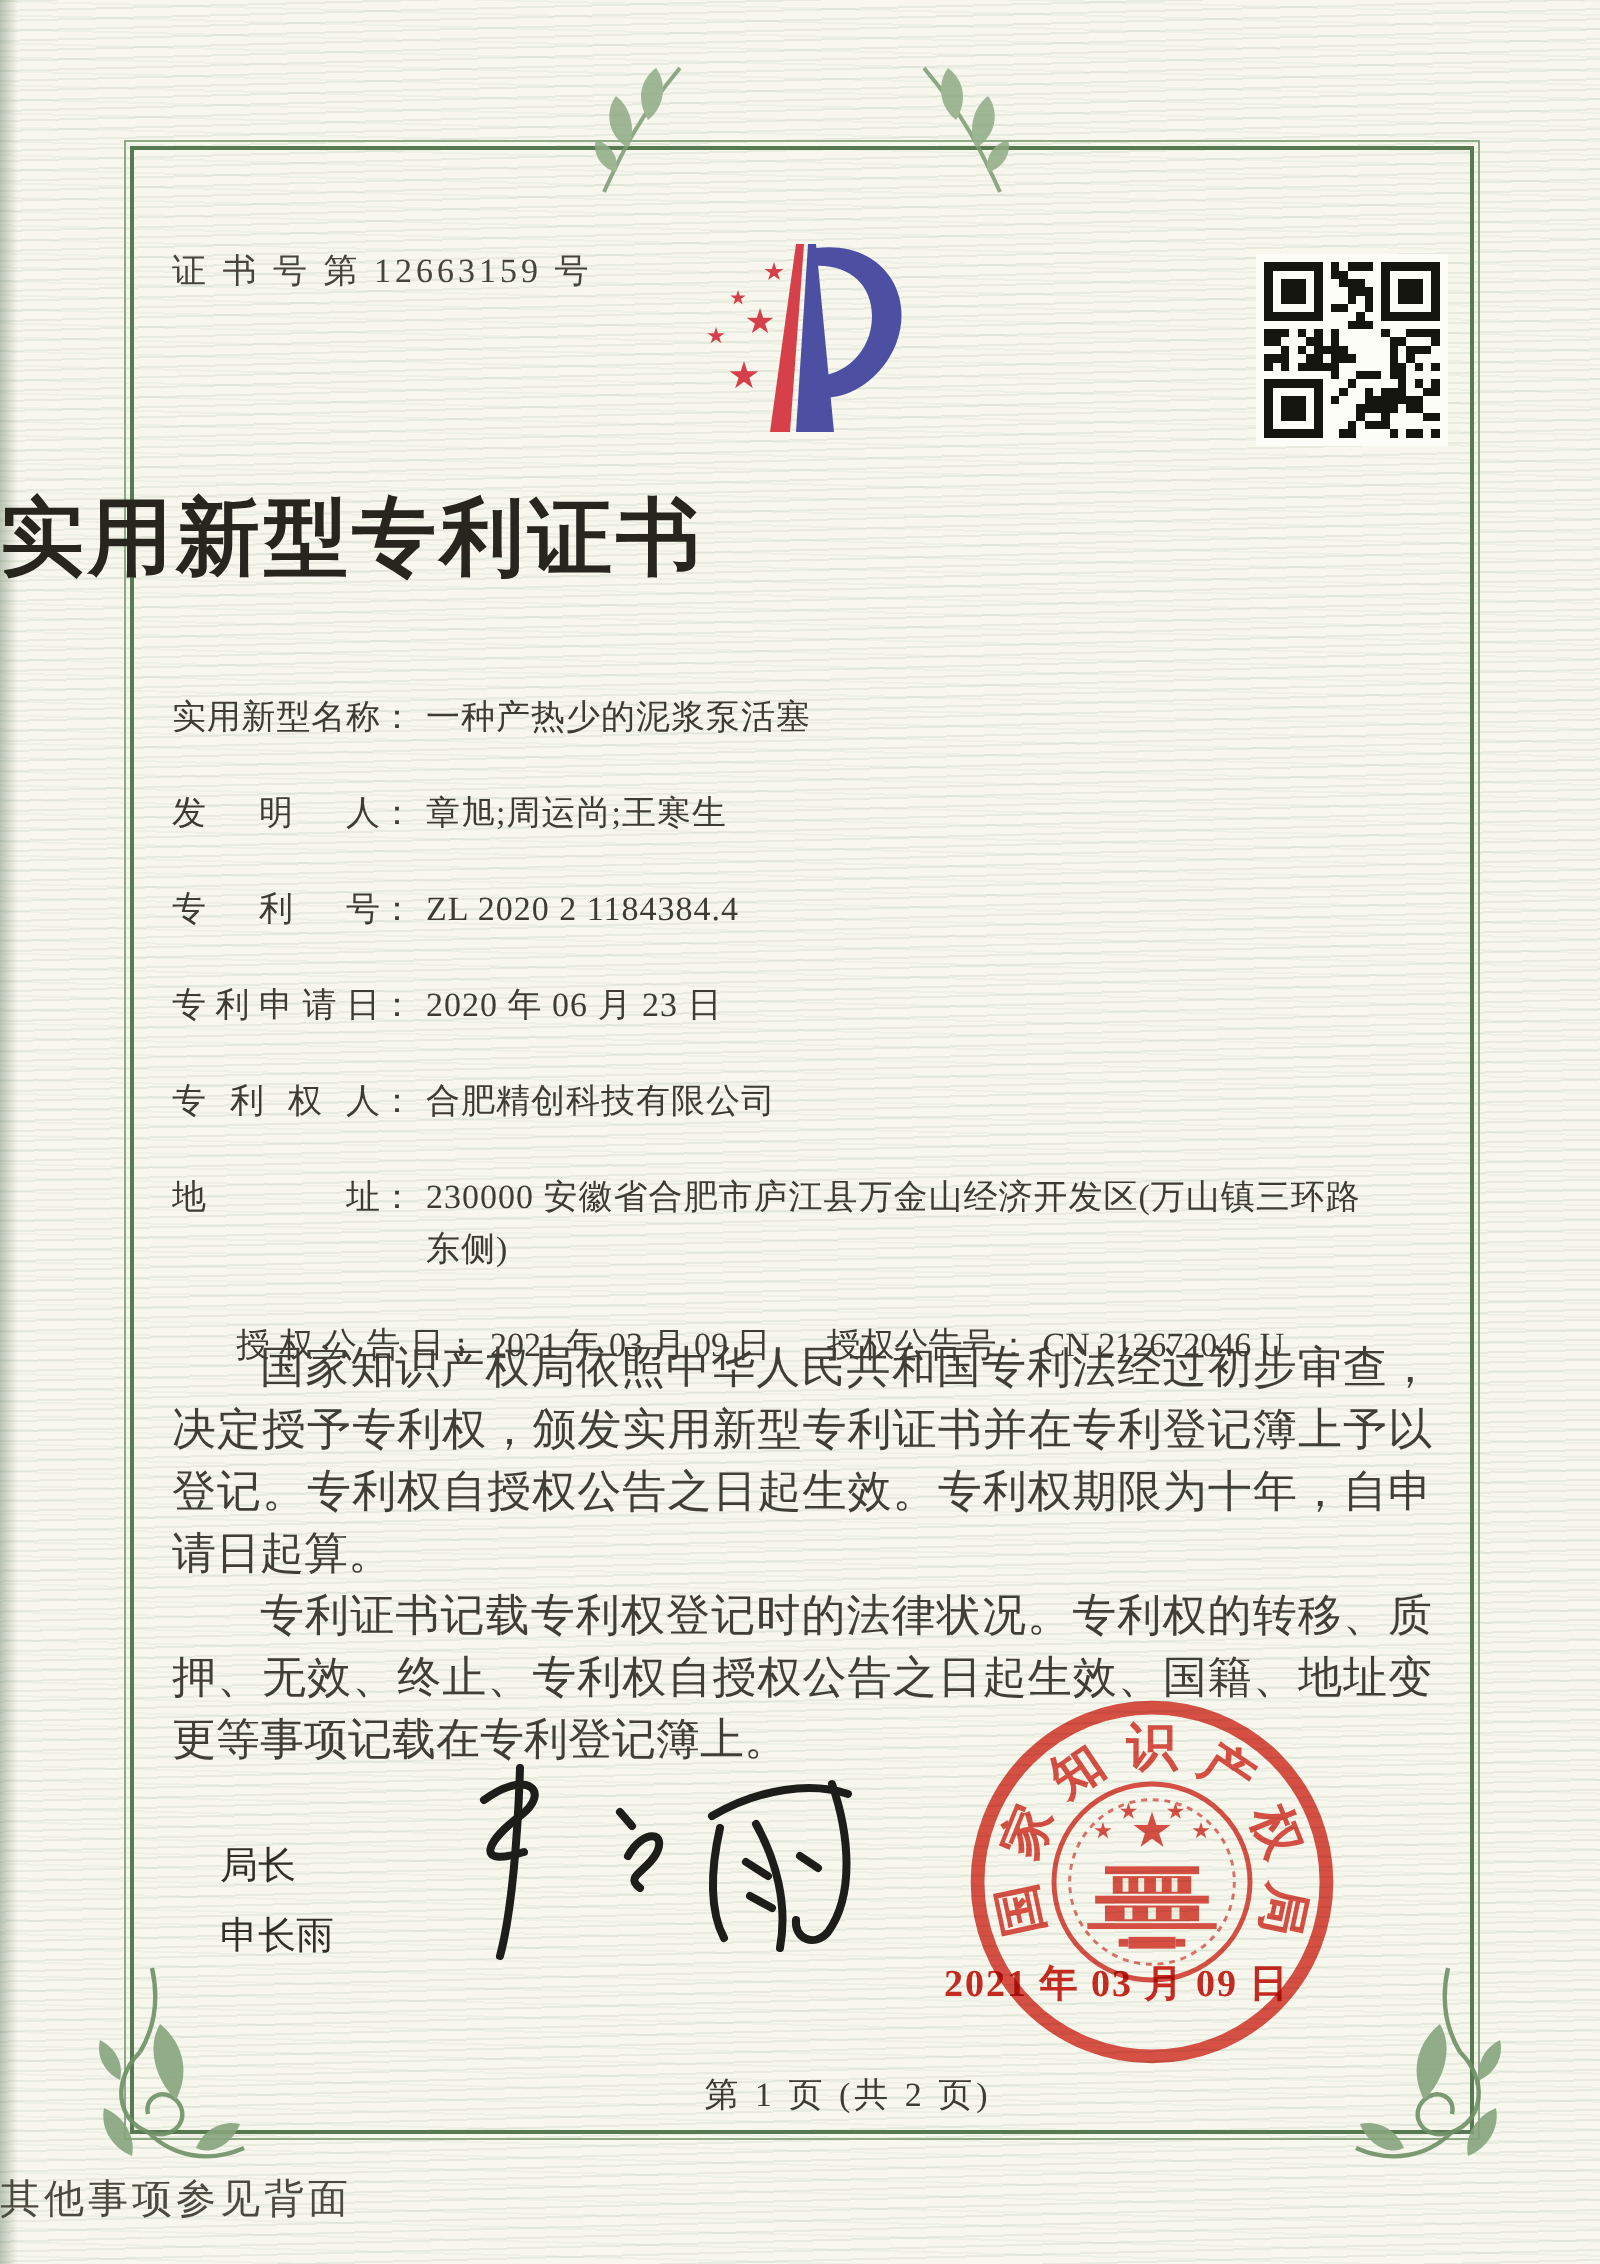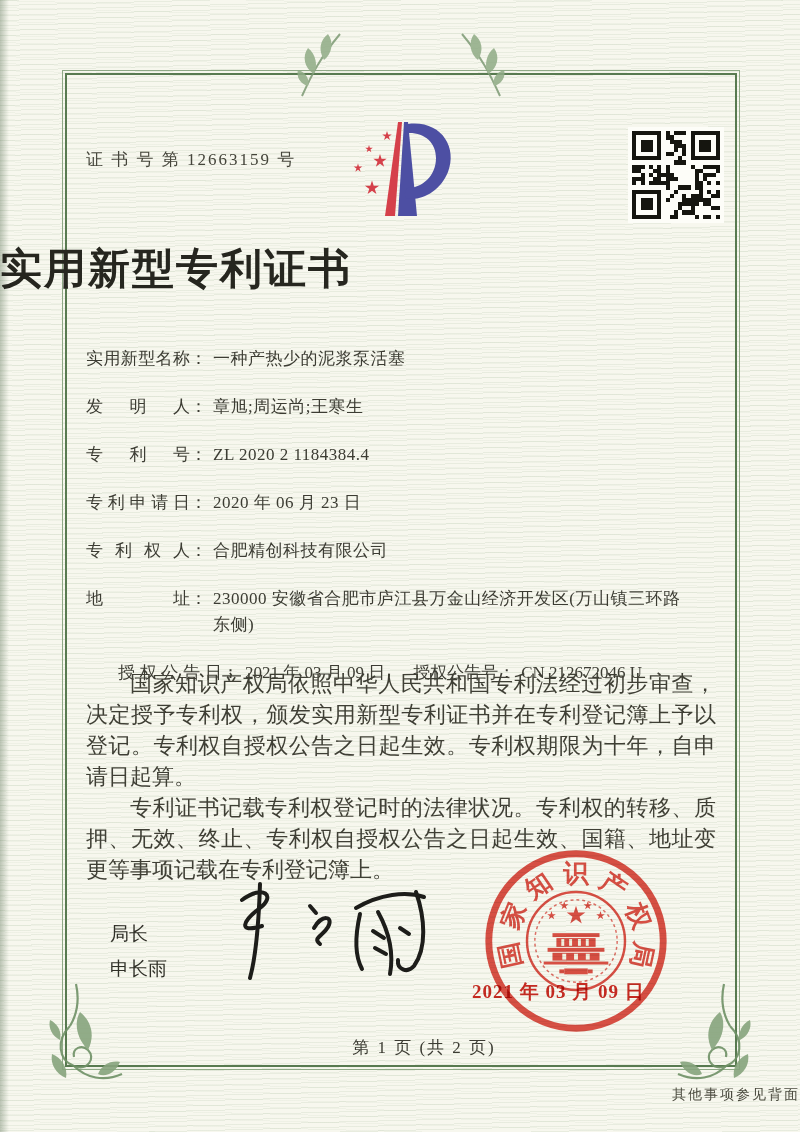--- a/index.html
+++ b/index.html
@@ -13,21 +13,21 @@
     font-family:"Liberation Serif","DejaVu Serif",serif;
     color:#3c3c33;
   }
   .scan-edge{position:absolute;left:0;top:0;bottom:0;width:9px;
     background:linear-gradient(90deg, rgba(96,118,92,0.40), rgba(96,118,92,0.0));}
   
   .frame{position:absolute;left:62px;top:70px;width:676px;height:998px;
     border:1px solid #8fa986;}
   .frame-inner{position:absolute;left:2px;top:2px;right:2px;bottom:2px;
     border:2px solid #587a50;}
-  .cert-no{position:absolute;left:86px;top:124px;font-size:17px;letter-spacing:2px;color:#45453b;margin-top:24px;}
+  .cert-no{position:absolute;left:86px;top:124px;font-size:17px;letter-spacing:2px;color:#45453b;}
   .logo{position:absolute;left:336px;top:106px;width:134px;height:130px;}
   .qr{position:absolute;left:628px;top:127px;width:96px;height:96px;background:#fdfdf8;}
   .qr svg{width:100%;height:100%;display:block;}
   .title{position:absolute;left:0;right:0;top:241px;
     font-size:42px;font-weight:700;letter-spacing:2px;color:#26261f;}
   .fields{position:absolute;left:86px;top:346px;width:634px;font-size:17px;color:#3c3c33;}
   .frow{display:flex;align-items:flex-start;line-height:26px;margin-bottom:22px;}
   .flabel{display:inline-block;width:104px;flex:0 0 104px;
     text-align:justify;text-align-last:justify;}
   .fcolon{flex:0 0 auto;margin-right:6px;}
@@ -38,22 +38,22 @@
   .paras{position:absolute;left:86px;top:668px;width:630px;
     font-size:22px;line-height:31px;text-align:justify;color:#3f3f35;}
   .paras p{margin:0;text-indent:2em;}
   .signer{position:absolute;left:110px;top:916px;font-size:19px;line-height:35px;color:#303028;}
   .sig-svg{position:absolute;left:208px;top:876px;width:238px;height:118px;}
   .seal{position:absolute;left:478px;top:843px;width:196px;height:196px;mix-blend-mode:multiply;}
   .seal-date{position:absolute;left:472px;top:979px;font-size:19px;font-weight:700;
     color:#cd2c24;letter-spacing:1px;mix-blend-mode:multiply;}
   .page-num{position:absolute;left:0;right:0;top:1036px;text-align:center;
     font-size:17px;letter-spacing:2px;color:#3c3c33;padding-left:48px;}
-  .back-note{position:absolute;left:0;right:0;top:1086px;text-align:right;
-    font-size:14px;letter-spacing:2px;color:#4a4a3e;}
+  .back-note{position:absolute;left:0;right:0;top:1086px;text-align:left;
+    font-size:20px;letter-spacing:2px;color:#4a4a3e;}
   .ornament{position:absolute;pointer-events:none;}
   .orn-bl{left:46px;top:982px;width:78px;height:112px;}
   .orn-br{right:46px;top:982px;width:78px;height:112px;transform:scaleX(-1);}
   .orn-tl{left:292px;top:24px;width:58px;height:76px;}
   .orn-tr{left:452px;top:24px;width:58px;height:76px;transform:scaleX(-1);}
 </style>
 </head>
 <body>
 
 <div class="page">

